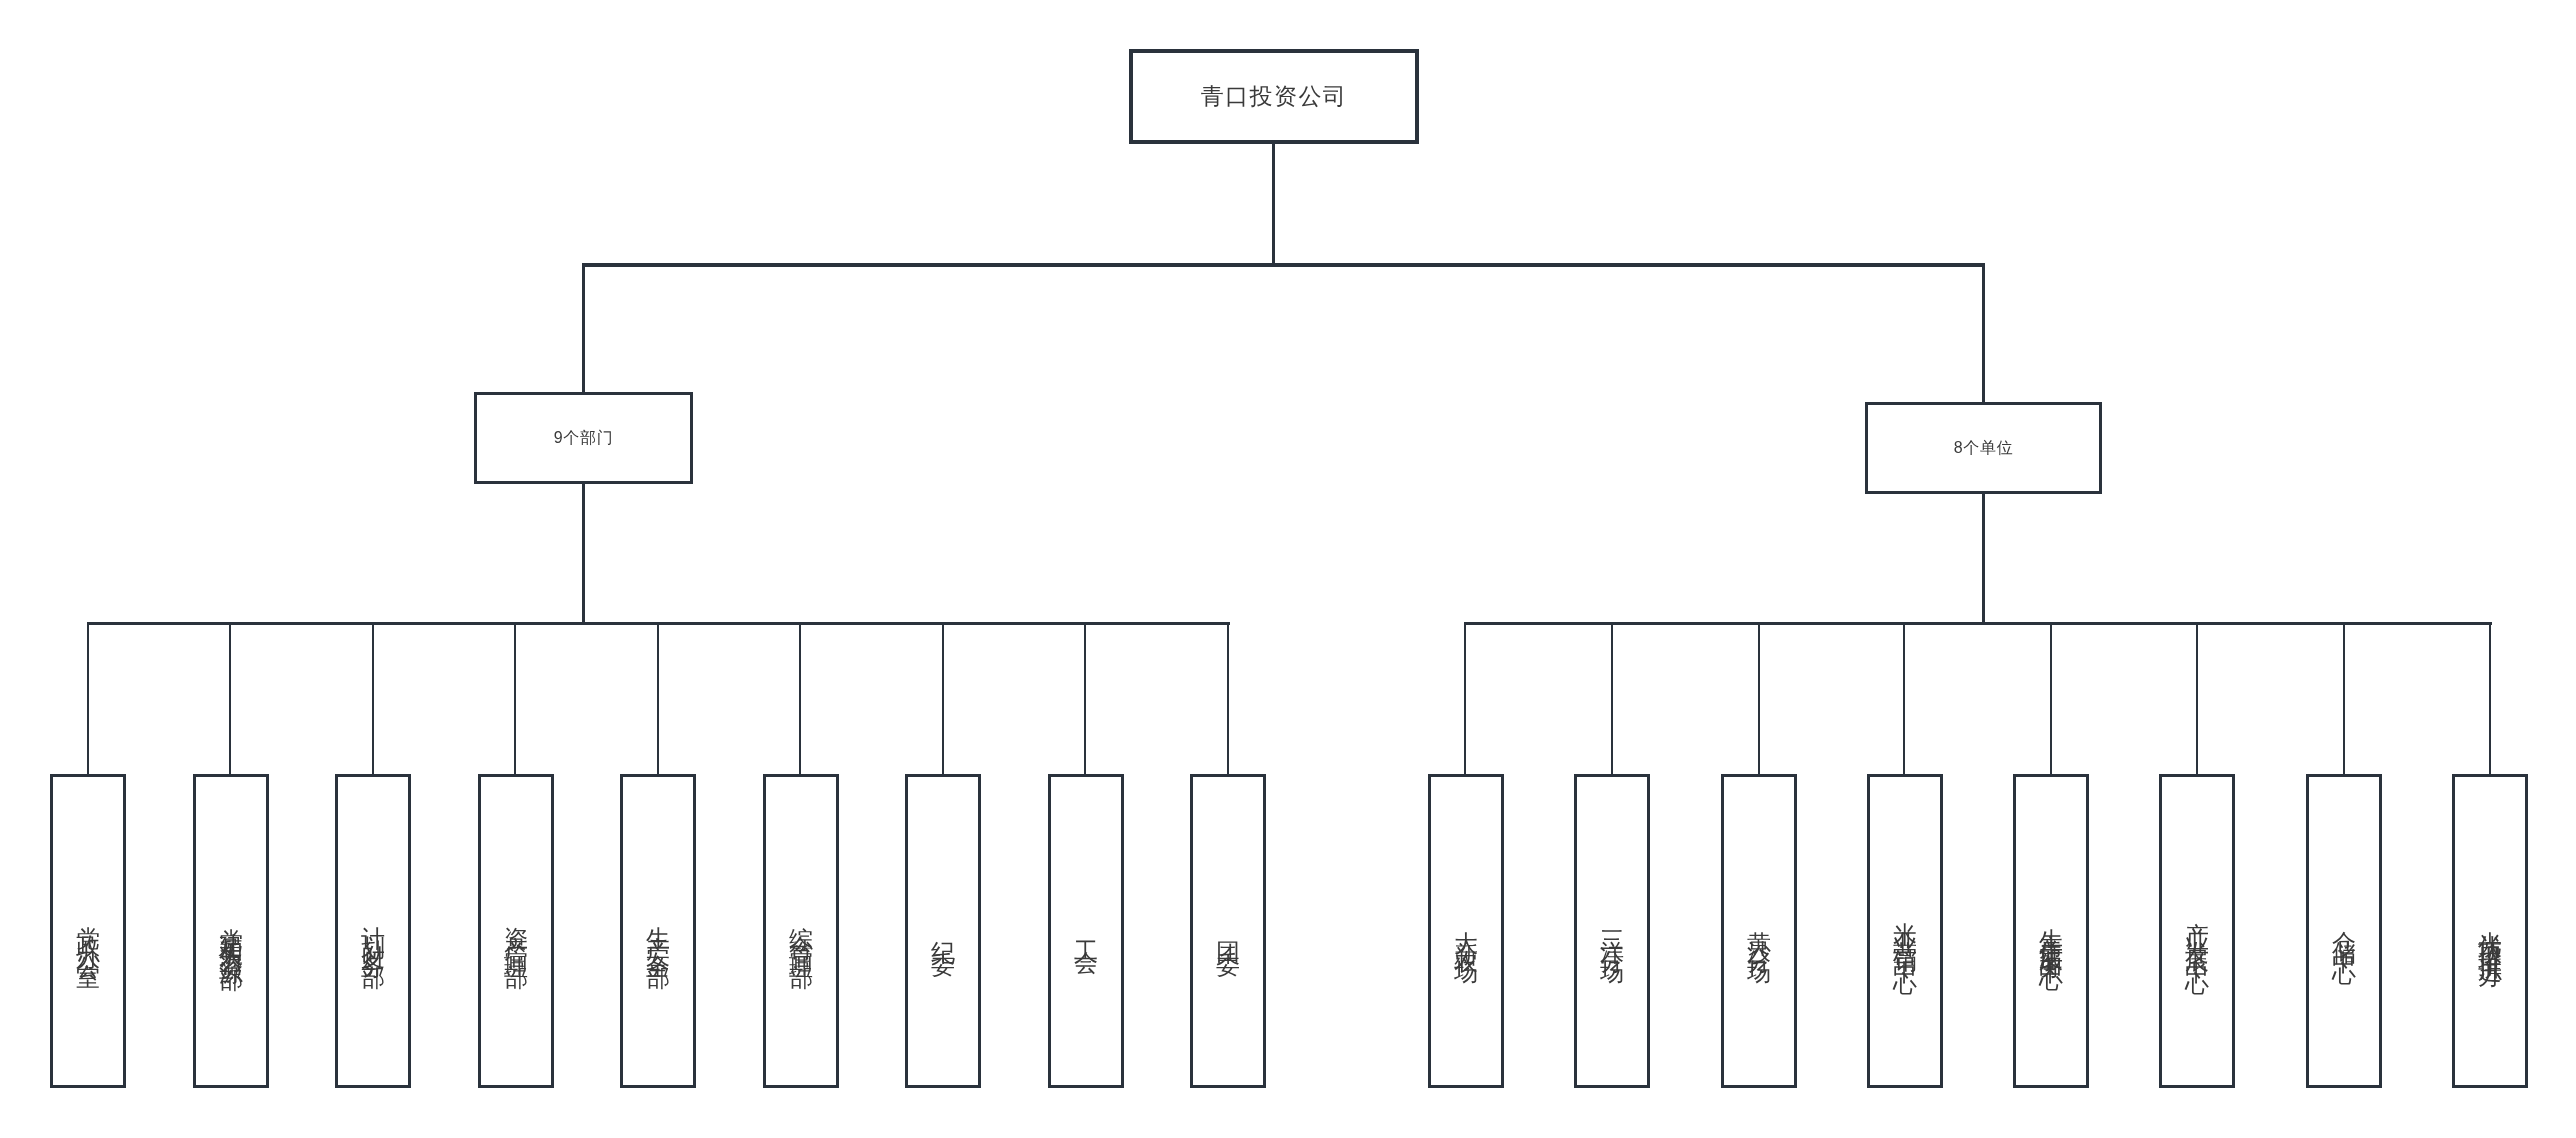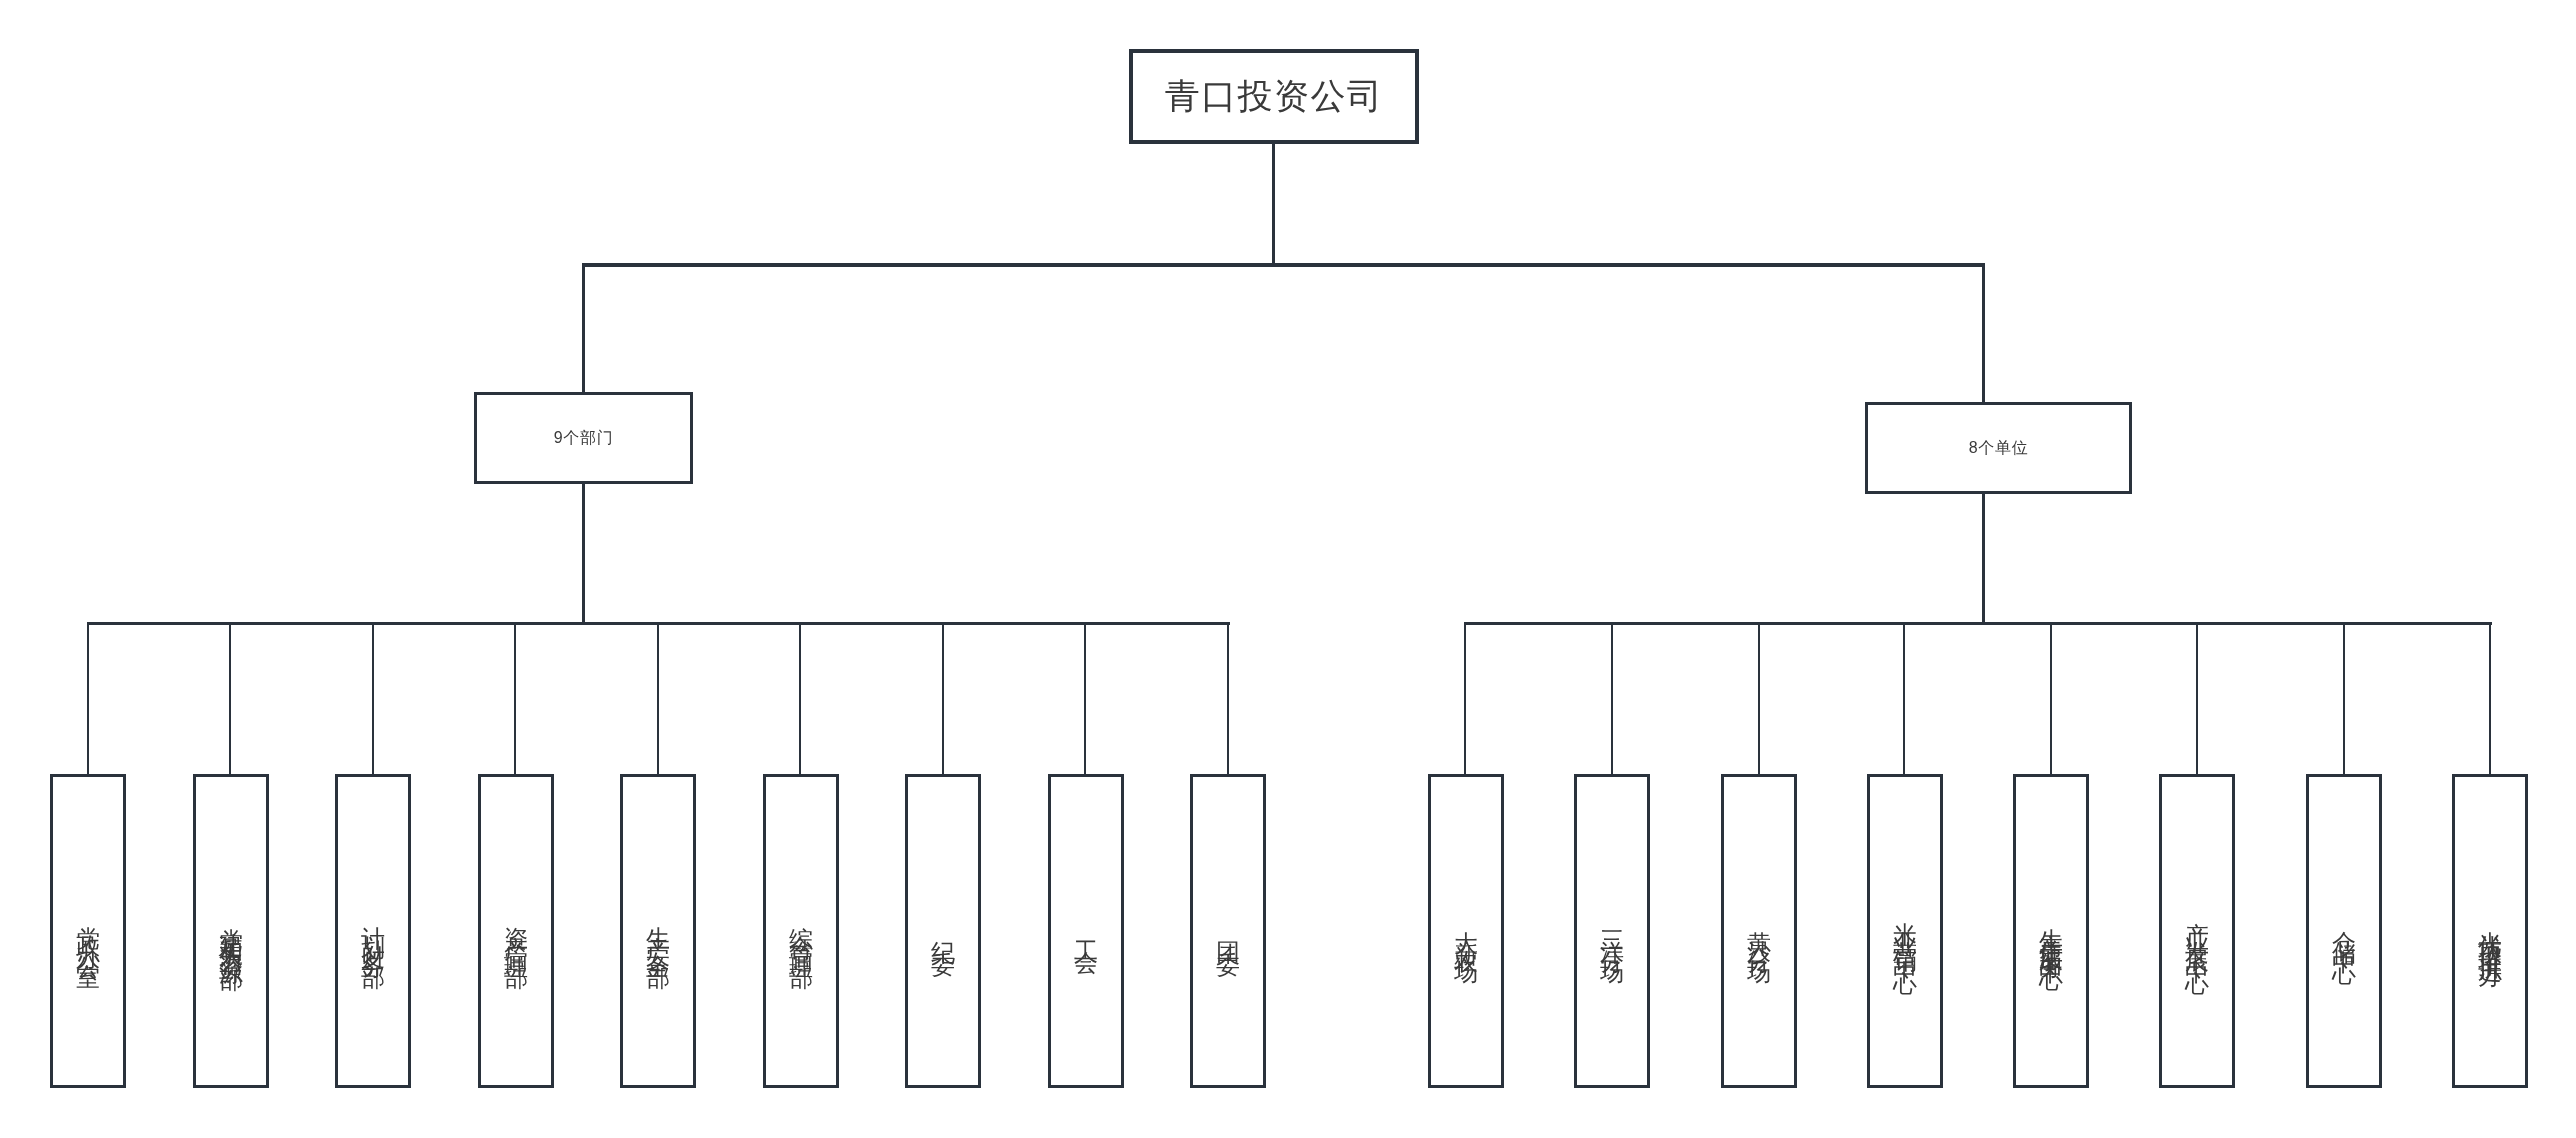--- a/index.html
+++ b/index.html
@@ -20,21 +20,21 @@
     background: #ffffff;
     border: 3.4px solid #2a323c;
     box-sizing: border-box;
     display: flex;
     align-items: center;
     justify-content: center;
     color: #3a3a3a;
   }
   .node.root {
     border-width: 4.1px;
-    font-size: 35px;
+    font-size: 23px;
     letter-spacing: 1.4px;
   }
   .node.branch {
     font-size: 16px;
     letter-spacing: 0.7px;
   }
   .node.leaf {
     font-size: 24px;
     writing-mode: vertical-rl;
     text-orientation: upright;
@@ -87,21 +87,21 @@
   <div class="line" style="left:1903px; top:623px; width:2px; height:152px;"></div>
   <div class="line" style="left:2050px; top:623px; width:2px; height:152px;"></div>
   <div class="line" style="left:2196px; top:623px; width:2px; height:152px;"></div>
   <div class="line" style="left:2343px; top:623px; width:2px; height:152px;"></div>
   <div class="line" style="left:2489px; top:623px; width:2px; height:152px;"></div>
 
   <div class="node root" style="left:1129px; top:49px; width:290px; height:95px;">青口投资公司</div>
 
   <div class="node branch" style="left:474px; top:392px; width:219px; height:92px;">9个部门</div>
 
-  <div class="node branch" style="left:1865px; top:402px; width:267px; height:92px;">8个单位</div>
+  <div class="node branch" style="left:1865px; top:402px; width:237px; height:92px;">8个单位</div>
 
   <div class="node leaf" style="left:50px; top:774px; width:76px; height:314px;">党政办公室</div>
   <div class="node leaf long" style="left:193px; top:774px; width:76px; height:314px;">党建和人力资源部</div>
   <div class="node leaf" style="left:335px; top:774px; width:76px; height:314px;">计划财务部</div>
   <div class="node leaf" style="left:478px; top:774px; width:76px; height:314px;">资产管理部</div>
   <div class="node leaf" style="left:620px; top:774px; width:76px; height:314px;">生产安全部</div>
   <div class="node leaf" style="left:763px; top:774px; width:76px; height:314px;">综合管理部</div>
   <div class="node leaf" style="left:905px; top:774px; width:76px; height:314px;">纪委</div>
   <div class="node leaf" style="left:1048px; top:774px; width:76px; height:314px;">工会</div>
   <div class="node leaf" style="left:1190px; top:774px; width:76px; height:314px;">团委</div>

